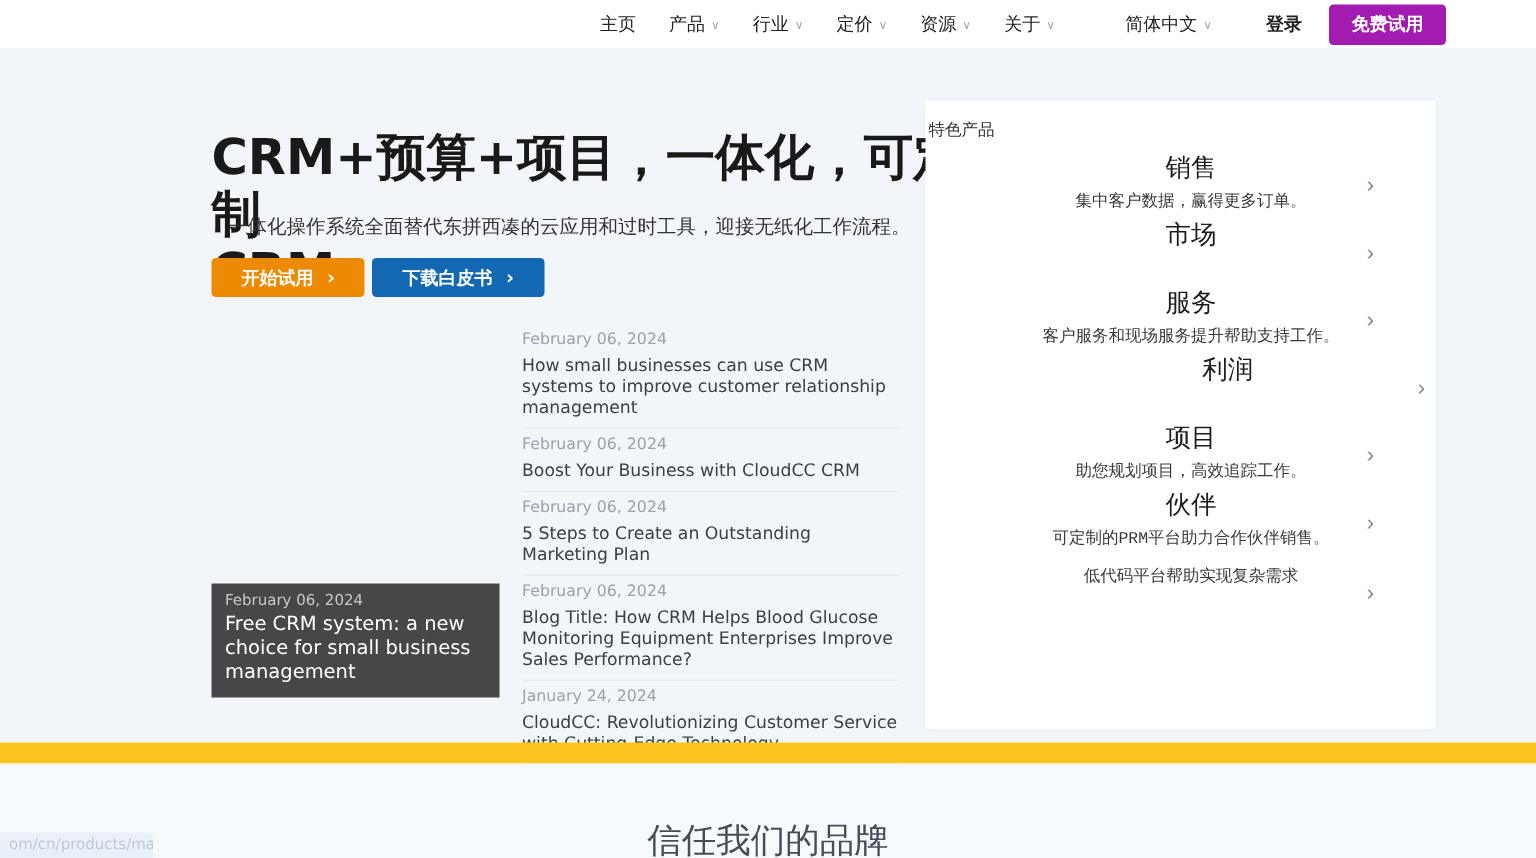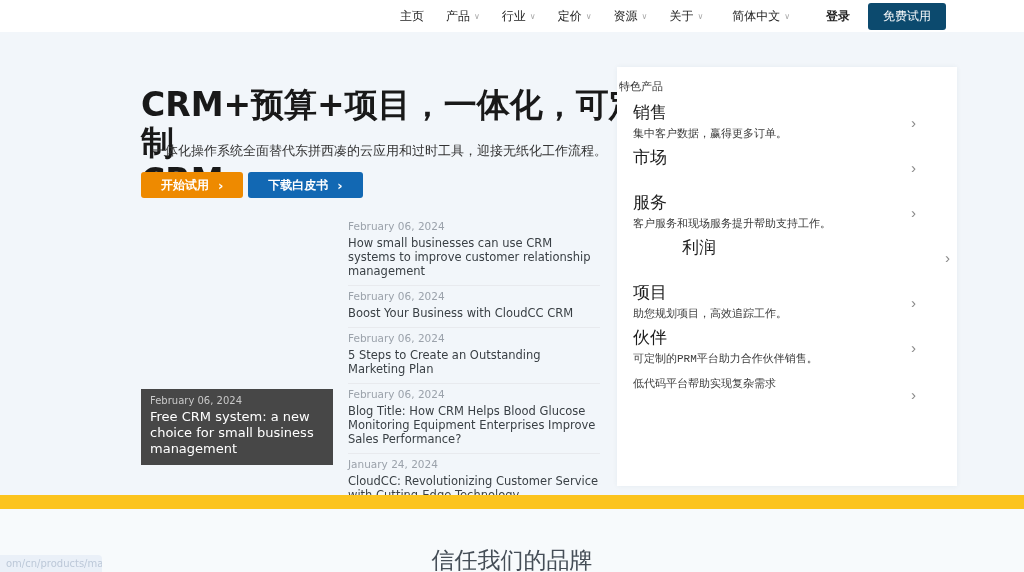--- a/index.html
+++ b/index.html
@@ -5,24 +5,24 @@
   html,body{margin:0;padding:0;background:#fff;}
   .page{position:relative;width:1024px;height:572px;overflow:hidden;
         font-family:"DejaVu Sans","Liberation Sans",sans-serif;background:#fff;}
 
   
   .topnav{position:absolute;top:0;left:0;width:100%;height:32px;background:#fff;
           display:flex;align-items:center;font-size:12px;color:#222;z-index:5;}
   .nav-left{display:flex;align-items:flex-end;margin-left:400px;column-gap:22px;}
   .nav-item{display:flex;align-items:center;gap:4px;cursor:pointer;white-space:nowrap;}
   .caret{color:#a8a8a8;font-size:8px;line-height:1;margin-top:2px;}
-  .nav-right{display:flex;align-items:center;margin-left:auto;margin-right:78px;}
+  .nav-right{display:flex;align-items:center;margin-left:auto;margin-right:60px;}
   .lang{display:flex;align-items:center;gap:4px;margin-right:36px;cursor:pointer;}
   .login{font-weight:bold;margin-right:18px;cursor:pointer;}
-  .cta-btn{background:#0c4a6e;color:#fff;font-weight:normal;font-size:12px;
+  .cta-btn{background:#a21caf;color:#fff;font-weight:bold;font-size:12px;
            padding:5px 15px;border-radius:3px;cursor:pointer;}
 
   
   .hero-bg{position:absolute;top:32px;left:0;width:100%;height:463px;background:#f2f6fa;}
   .hero-title{position:absolute;left:141px;top:64px;width:530px;font-size:33px;
               line-height:38px;font-weight:600;color:#191919;}
   .hero-sub{position:absolute;left:152px;top:142px;font-size:13px;color:#333;}
   .hero-buttons{position:absolute;left:141px;top:172px;display:flex;gap:5px;}
   .btn{height:26px;display:inline-flex;align-items:center;gap:9px;padding:0 20px;
        border-radius:3px;color:#fff;font-size:12px;font-weight:bold;cursor:pointer;}
@@ -41,21 +41,21 @@
   .news-item{padding:4px 0 7px;border-bottom:1px solid #e8eaee;cursor:pointer;}
   .news-date{font-size:10.5px;line-height:12px;color:#9ba2ab;margin-bottom:4px;}
   .news-title{font-size:11.5px;line-height:14px;color:#3a4045;}
   .news-more{padding-top:7px;text-align:right;font-size:11px;color:#2e7fd0;cursor:pointer;}
 
   
   .sidebar-card{position:absolute;left:617px;top:67px;width:340px;height:419px;
                 background:#fff;box-sizing:border-box;padding:12px 2px;
                 box-shadow:0 0 5px rgba(30,60,90,0.06);font-family:Liberation Mono, monospace;}
   .sidebar-heading{font-size:11px;color:#333;margin-bottom:10px;}
-  .sp-item{position:relative;height:45px;padding-left:14px;cursor:pointer;}
+  .sp-item{position:relative;height:45px;padding-left:14px;cursor:pointer;text-align:center;}
   .sp-item.highlighted{padding-left:63px;}
   .sp-title{font-size:17px;font-weight:500;color:#1c1c1c;line-height:20px;}
   .sp-desc{font-size:11px;color:#3b3b3b;margin-top:2px;}
   .sp-chevron{position:absolute;right:37px;top:13px;color:#8b8b8b;font-size:15px;line-height:1;}
   .sp-item.highlighted .sp-chevron{right:3px;}
 
   
   .yellow-bar{position:absolute;top:495px;left:0;width:100%;height:14px;background:#fcc41e;}
   .brands{position:absolute;top:509px;left:0;width:100%;height:63px;background:#f7fafc;}
   .brands-heading{margin:0;padding-top:36px;text-align:center;font-size:23px;

